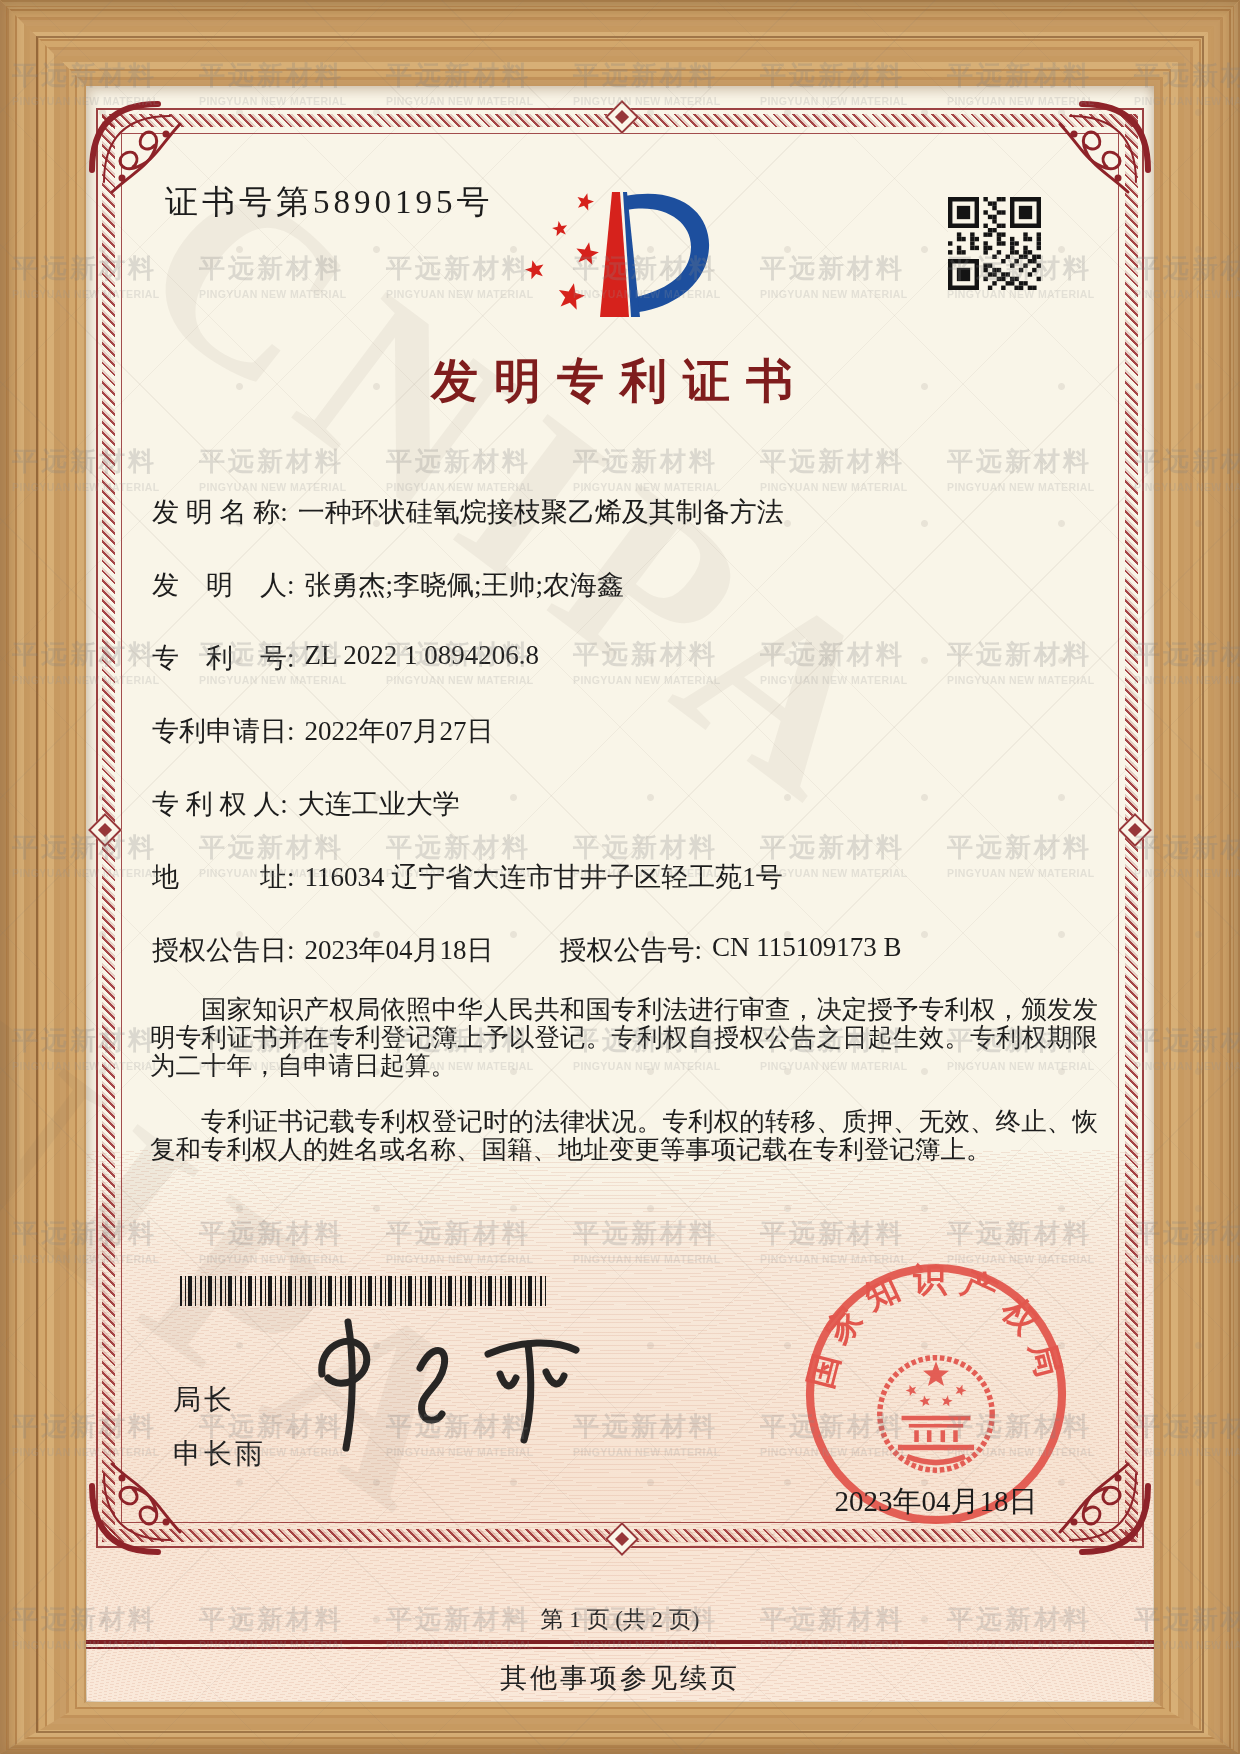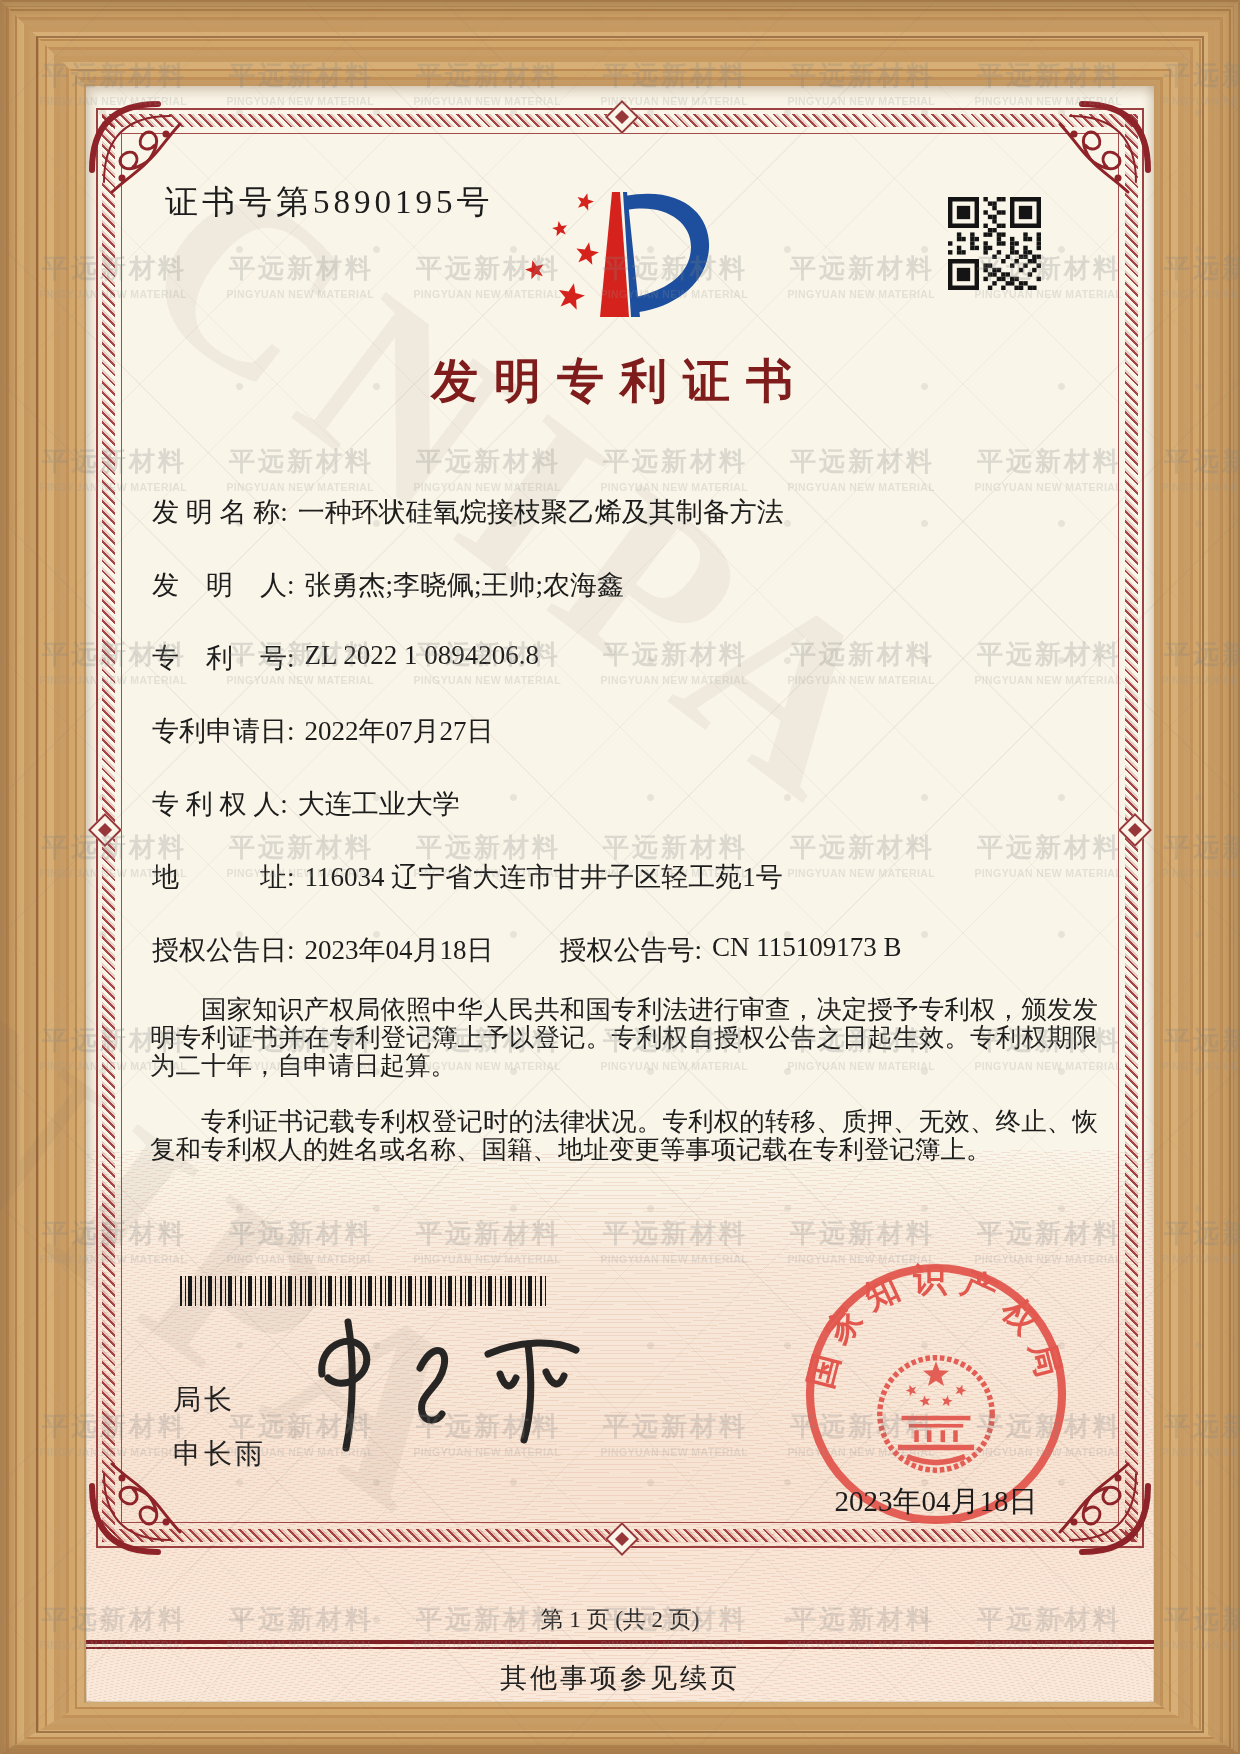--- a/index.html
+++ b/index.html
@@ -29,21 +29,21 @@
       repeating-linear-gradient(45deg,rgba(130,120,110,.16) 0 1px,rgba(0,0,0,0) 1px 97px),
       repeating-linear-gradient(-45deg,rgba(130,120,110,.16) 0 1px,rgba(0,0,0,0) 1px 97px),
       radial-gradient(circle,rgba(150,140,130,.30) 3px,rgba(0,0,0,0) 4px);
     background-size:auto,auto,137px 137px;background-position:0 0,0 0,34px 44px;}
 
   
   .bigwm{position:absolute;font-weight:700;font-size:240px;font-family:"Liberation Serif",serif;
          color:rgba(110,100,90,.07);letter-spacing:26px;transform:rotate(37deg);
          transform-origin:left top;z-index:3;white-space:nowrap;pointer-events:none;}
   .wmly{position:absolute;inset:0;z-index:8;display:grid;grid-template-columns:repeat(7,187px);
-        grid-auto-rows:193px;pointer-events:none;text-align:right;}
+        grid-auto-rows:193px;pointer-events:none;}
   .wm{padding:58px 0 0 12px;}
   .wm1{font:700 26px "Liberation Sans","DejaVu Sans",sans-serif;color:rgba(132,132,132,.25);letter-spacing:3px;}
   .wm2{font:700 10.5px "Liberation Sans","DejaVu Sans",sans-serif;color:rgba(148,148,148,.22);letter-spacing:.4px;margin-top:2px;}
 
   
   .orn{position:absolute;left:96px;top:108px;width:1048px;height:1440px;z-index:4;pointer-events:none;}
   .orn-line-outer{position:absolute;inset:0;border:2px solid rgba(140,34,38,.85);}
   .orn-line-inner{position:absolute;inset:25px;border:1px solid rgba(140,34,38,.8);}
   .ob{position:absolute;background:repeating-linear-gradient(45deg,rgba(150,38,42,.85) 0 2px,rgba(150,38,42,.18) 2px 4px,rgba(0,0,0,0) 4px 7px);}
   .ob.t{left:6px;right:6px;top:6px;height:13px}.ob.b{left:6px;right:6px;bottom:6px;height:13px}

